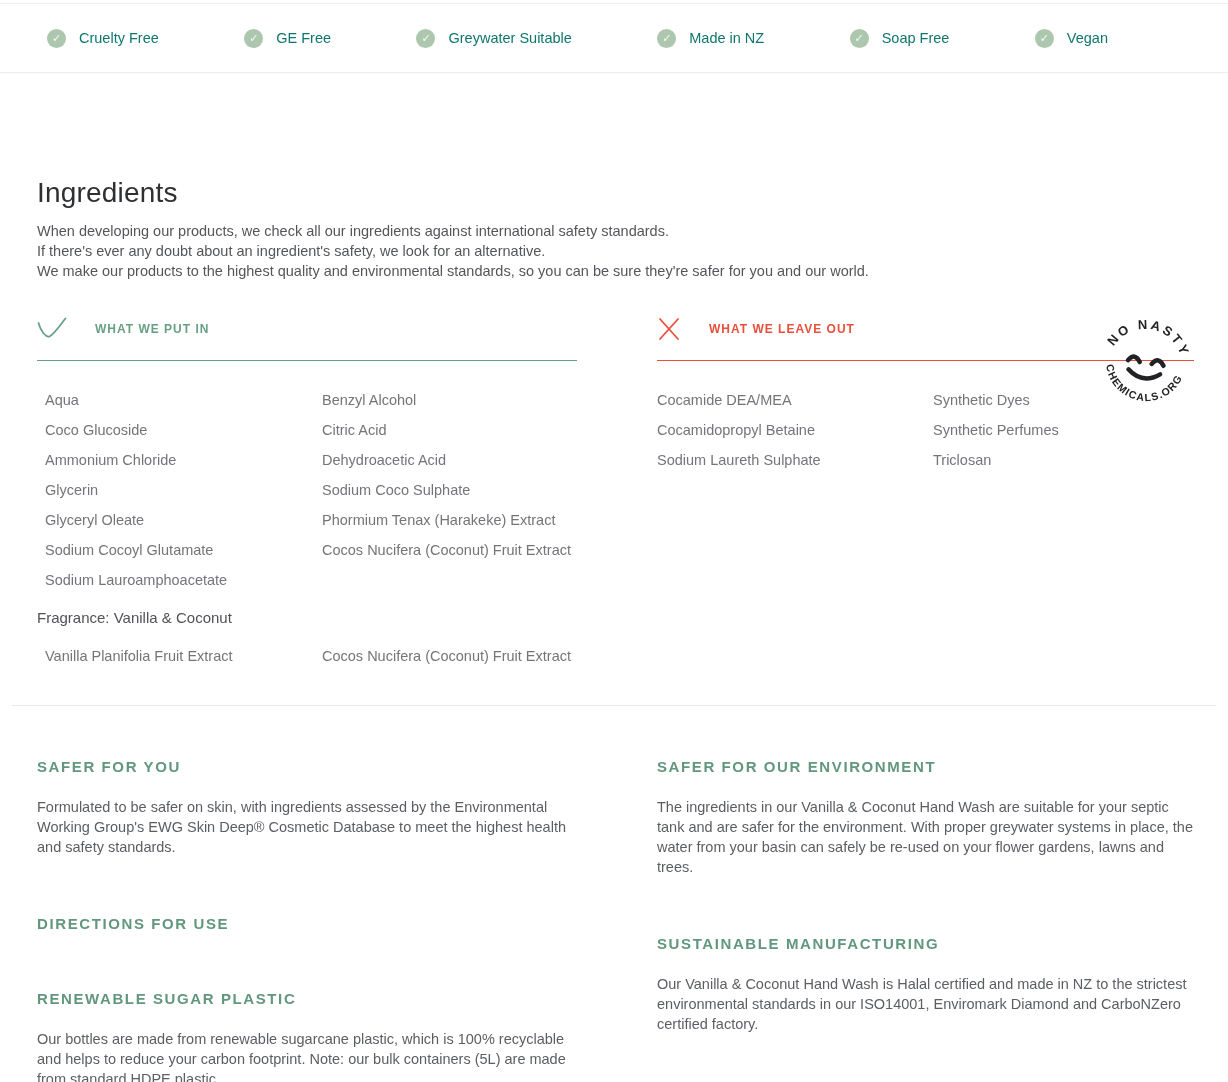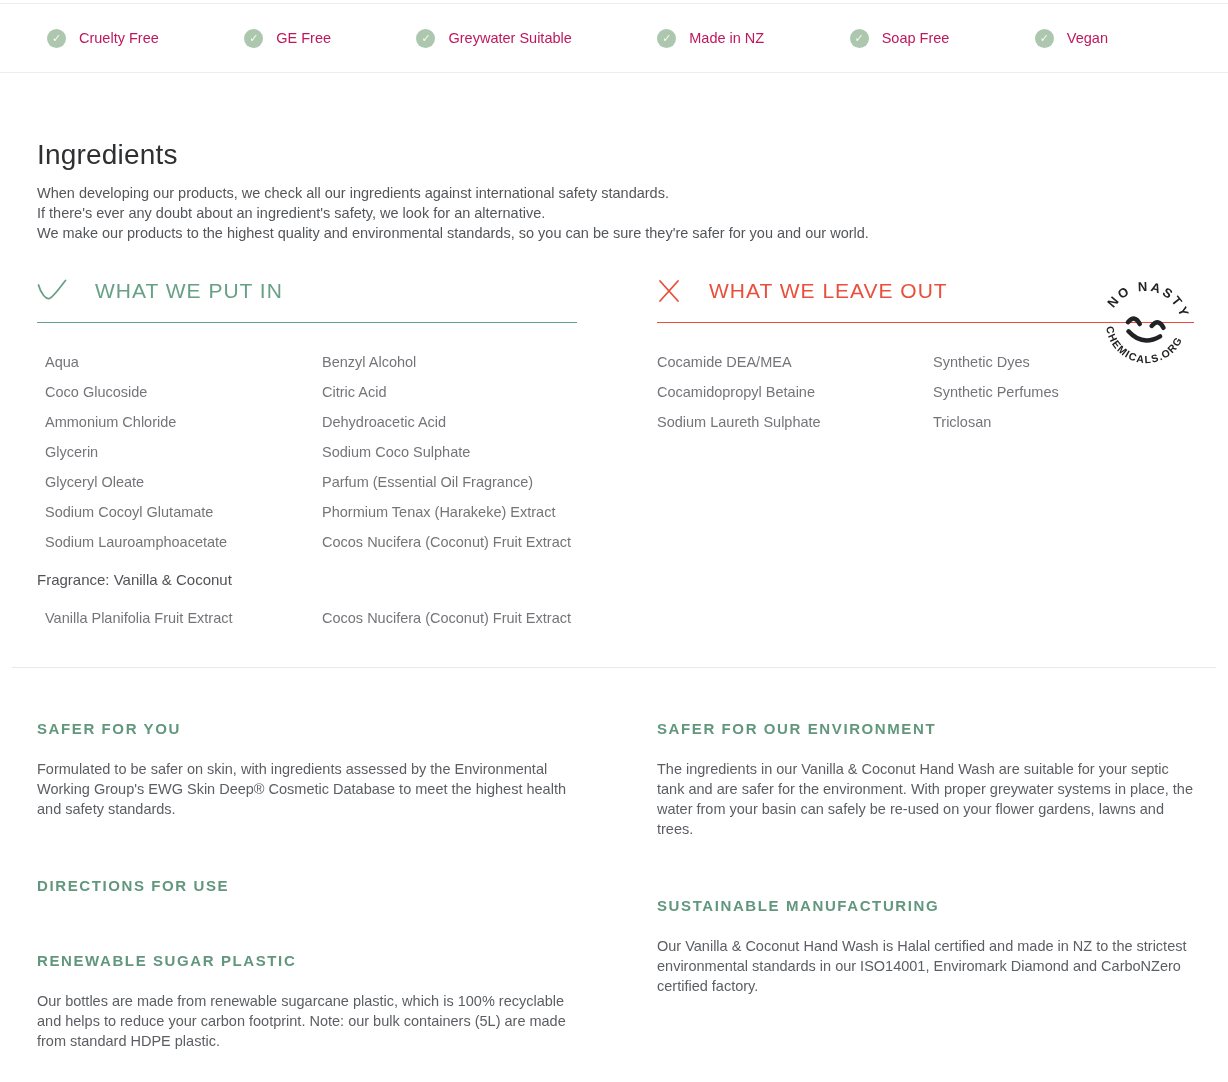--- a/index.html
+++ b/index.html
@@ -19,44 +19,44 @@
     justify-content:space-between;
     padding:0 120px 0 47px;
   }
   .badge { display:flex; align-items:center; gap:13px; }
   .badge .dot {
     width:19px; height:19px; border-radius:50%;
     background:#adc7ae; color:rgba(255,255,255,.92);
     display:flex; align-items:center; justify-content:center;
     font-size:11px; line-height:1;
   }
-  .badge .lbl { font-size:14.5px; color:#be185d; }
+  .badge .lbl { font-size:14.5px; color:#0f766e; }
 
   
   .main { padding:0 34px 0 37px; position:relative; }
 
   .page-title {
-    margin-top:66px;
+    margin-top:104px;
     font-size:28px; font-weight:500; color:#2f3032; letter-spacing:.2px;
   }
   .intro { margin-top:12px; font-size:14.5px; line-height:20px; color:#54565a; }
 
   .nnc-badge { position:absolute; top:132px; right:32px; width:100px; height:104px; }
 
   
   .cols { display:flex; gap:80px; }
   .col-l { width:540px; flex:none; }
   .col-r { width:537px; flex:none; }
 
   .ing-area { margin-top:36px; }
   .grp-head {
     display:flex; align-items:center; gap:28px;
     padding-bottom:19px;
   }
-  .grp-head h2 { font-size:21px; font-weight:normal; letter-spacing:1px; }
+  .grp-head h2 { font-size:12px; font-weight:bold; letter-spacing:1px; }
   .grp-put .grp-head { border-bottom:1px solid #68a086; }
   .grp-put h2 { color:#68a086; }
   .grp-out .grp-head { border-bottom:1px solid #e8503c; }
   .grp-out h2 { color:#e8503c; }
 
   .ing-grid { display:grid; margin-top:24px; }
   .grp-put .ing-grid { grid-template-columns:277px 1fr;margin-left:8px; }
   .grp-out .ing-grid { grid-template-columns:276px 1fr; }
   .ing-grid .c { display:flex; flex-direction:column; }
   .ing { font-size:14.5px; line-height:30px; color:#747579; white-space:nowrap; }
@@ -154,21 +154,20 @@
           <div class="ing">Glycerin</div>
           <div class="ing">Glyceryl Oleate</div>
           <div class="ing">Sodium Cocoyl Glutamate</div>
           <div class="ing">Sodium Lauroamphoacetate</div>
         </div>
         <div class="c">
           <div class="ing">Benzyl Alcohol</div>
           <div class="ing">Citric Acid</div>
           <div class="ing">Dehydroacetic Acid</div>
           <div class="ing">Sodium Coco Sulphate</div>
-          <div class="ing">Parfum (Essential Oil Fragrance)</div>
           <div class="ing">Phormium Tenax (Harakeke) Extract</div>
           <div class="ing">Cocos Nucifera (Coconut) Fruit Extract</div>
         </div>
       </div>
       <div class="fragrance-label">Fragrance: Vanilla &amp; Coconut</div>
       <div class="ing-grid frag-grid">
         <div class="c">
           <div class="ing">Vanilla Planifolia Fruit Extract</div>
         </div>
         <div class="c">

